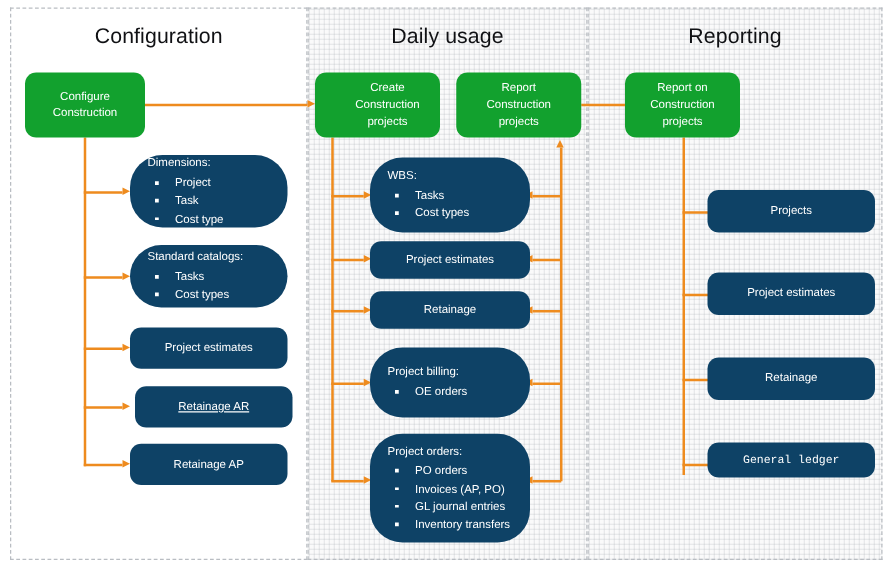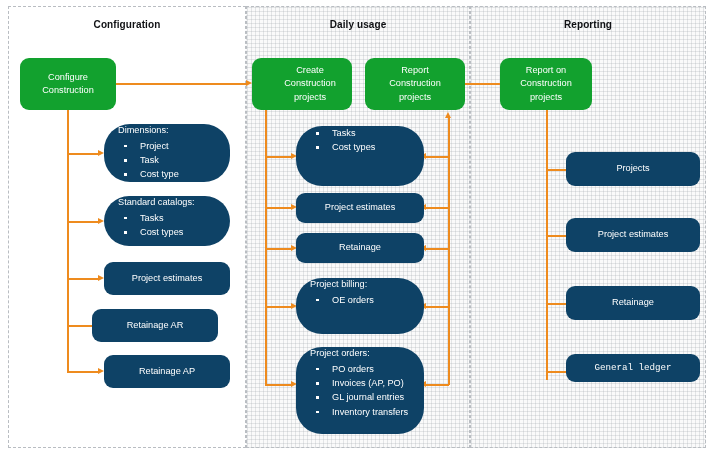--- a/index.html
+++ b/index.html
@@ -31,22 +31,22 @@
     background-size:4px 4px;
   }
   #panel-config{ left:8px;  width:238px; }
   #panel-daily { left:246px; width:224px; }
   #panel-report{ left:470px; width:236px; }
 
   .panel-title{
     position:absolute;
     top:12px;left:0;right:0;
     text-align:center;
-    font-size:10px;
-    font-weight:bold;
+    font-size:17px;
+    font-weight:normal;
     color:#101114;
     letter-spacing:.1px;
   }
 
   
   .node{
     position:absolute;
     box-sizing:border-box;
     border-radius:9px;
     color:#ffffff;
@@ -65,21 +65,21 @@
     background:#0E4266;
     font-size:9.2px;
     line-height:1.5;
   }
   .node.blue.center{
     align-items:center;
     text-align:center;
   }
   .node.blue.listed{
     padding:0 0 0 14px;
-    justify-content:flex-start;
+    justify-content:center;
     border-radius:26px;
   }
   .node .head{ margin-bottom:1px; }
   .node ul{
     list-style:none;
     margin:0;padding:0;
   }
   .node ul li{
     position:relative;
     padding-left:22px;
@@ -225,41 +225,42 @@
     <ul>
       <li>Tasks</li>
       <li>Cost types</li>
     </ul>
   </div>
 
   <div class="node blue center" style="left:104px; top:262px; width:126px; height:33px;">
     <span>Project estimates</span>
   </div>
 
-  <div class="node blue center" style="left:92px; top:309px; width:126px; height:33px;">
+  <div class="node blue center" style="left:108px; top:309px; width:126px; height:33px;text-decoration:underline;">
     <span>Retainage AR</span>
   </div>
 
   <div class="node blue center" style="left:104px; top:355px; width:126px; height:33px;">
     <span>Retainage AP</span>
   </div>
 
   <div class="node green" style="left:252px; top:58px; width:100px; height:52px;padding-left:16px;">
     <span class="line">Create</span>
     <span class="line">Construction</span>
     <span class="line">projects</span>
   </div>
 
   <div class="node green" style="left:365px; top:58px; width:100px; height:52px;">
     <span class="line">Report</span>
     <span class="line">Construction</span>
     <span class="line">projects</span>
   </div>
 
   <div class="node blue listed" style="left:296px; top:126px; width:128px; height:60px;">
+    <div class="head">WBS:</div>
     <ul>
       <li>Tasks</li>
       <li>Cost types</li>
     </ul>
   </div>
 
   <div class="node blue center" style="left:296px; top:193px; width:128px; height:30px;">
     <span>Project estimates</span>
   </div>
 

